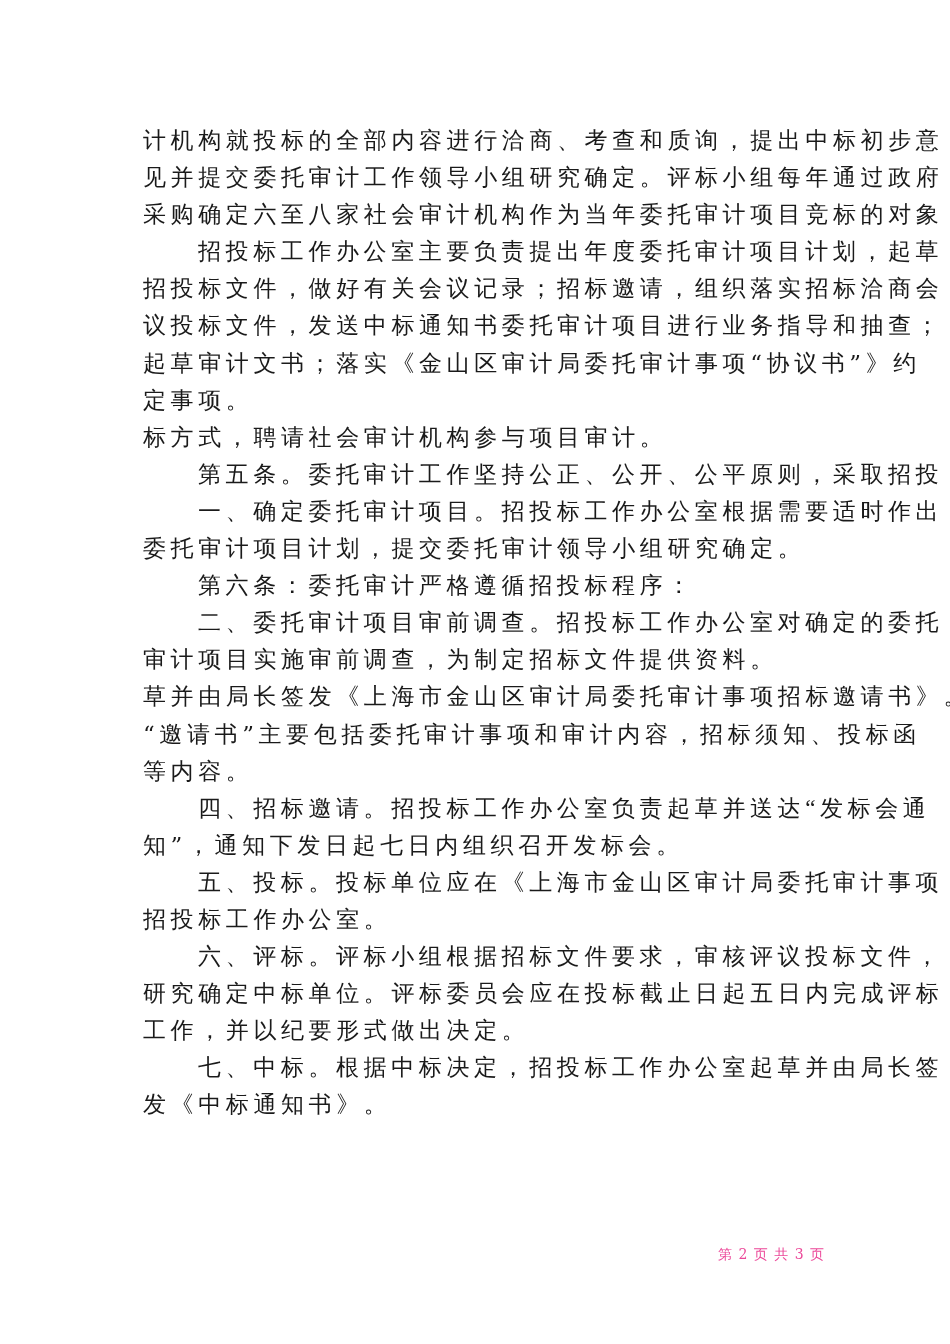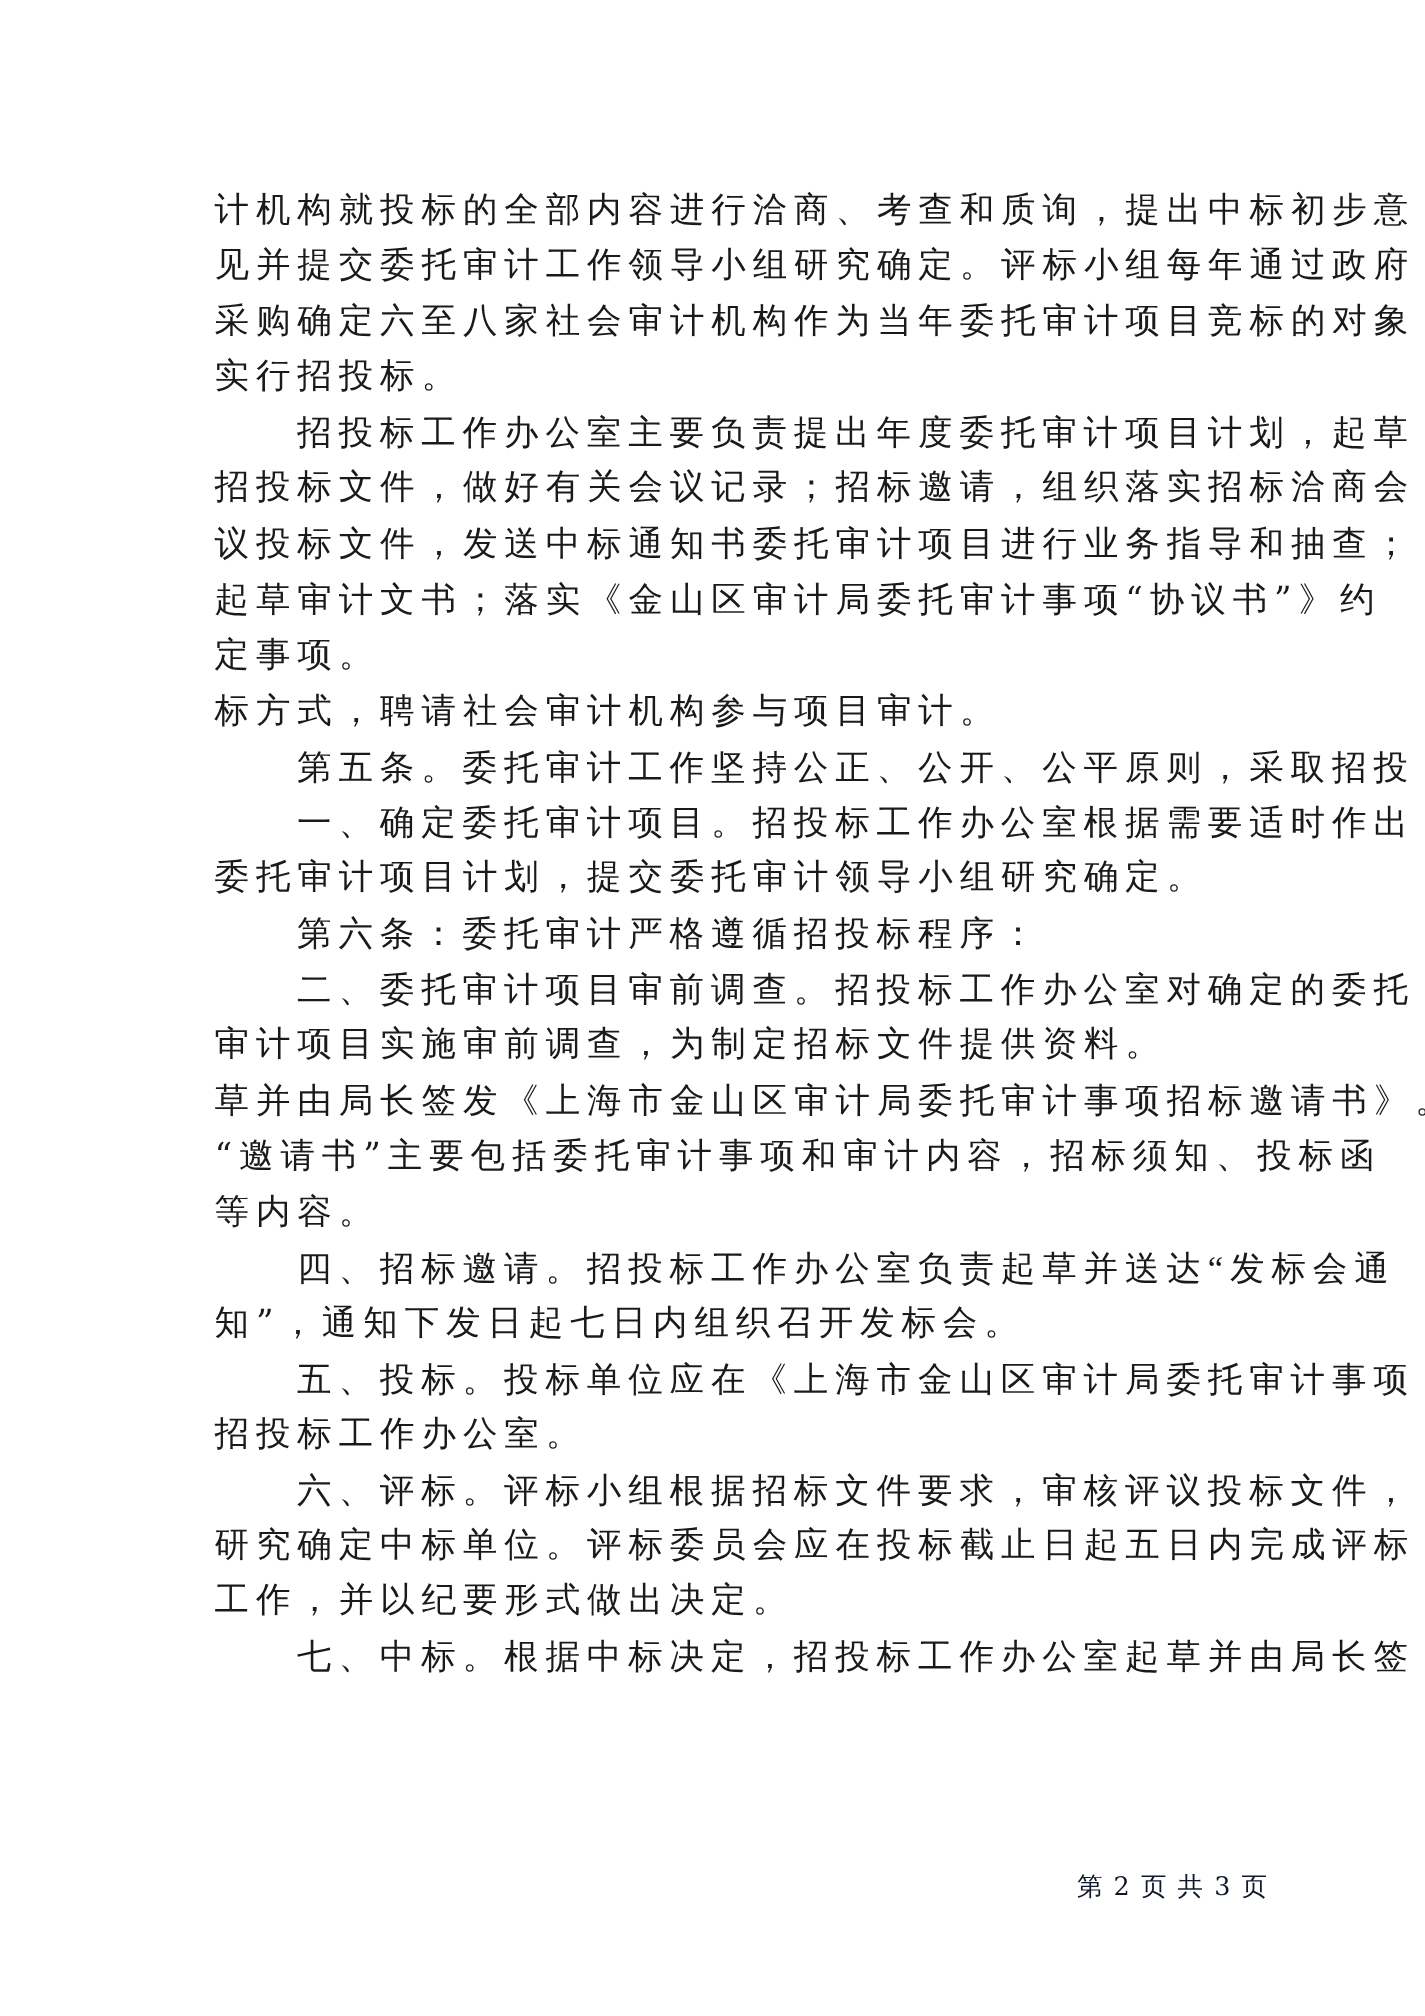--- a/index.html
+++ b/index.html
@@ -29,35 +29,34 @@
     white-space: nowrap;
   }
   .indent {
     padding-left: 55px;
     font-family: Liberation Serif, serif;
   }
   .footer {
     position: absolute;
     left: 718px;
     top: 1246px;
-    font-size: 17px;
+    font-size: 14px;
     letter-spacing: 1px;
-    color: #0f172a;
+    color: #ec4899;
     white-space: nowrap;
   }
 </style>
 </head>
 <body>
 
 <div class="page">
   <div>
     <div class="line">计机构就投标的全部内容进行洽商、考查和质询，提出中标初步意</div>
     <div class="line">见并提交委托审计工作领导小组研究确定。评标小组每年通过政府</div>
     <div class="line">采购确定六至八家社会审计机构作为当年委托审计项目竞标的对象，</div>
-    <div class="line">实行招投标。</div>
   </div>
   <div>
     <div class="line indent">招投标工作办公室主要负责提出年度委托审计项目计划，起草</div>
     <div class="line">招投标文件，做好有关会议记录；招标邀请，组织落实招标洽商会</div>
     <div class="line">议投标文件，发送中标通知书委托审计项目进行业务指导和抽查；</div>
     <div class="line">起草审计文书；落实《金山区审计局委托审计事项“协议书”》约</div>
     <div class="line">定事项。</div>
   </div>
   <div>
     <div class="line">标方式，聘请社会审计机构参与项目审计。</div>
@@ -87,16 +86,17 @@
     <div class="line indent">五、投标。投标单位应在《上海市金山区审计局委托审计事项</div>
     <div class="line">招投标工作办公室。</div>
   </div>
   <div>
     <div class="line indent">六、评标。评标小组根据招标文件要求，审核评议投标文件，</div>
     <div class="line">研究确定中标单位。评标委员会应在投标截止日起五日内完成评标</div>
     <div class="line">工作，并以纪要形式做出决定。</div>
   </div>
   <div>
     <div class="line indent">七、中标。根据中标决定，招投标工作办公室起草并由局长签</div>
+    <div class="line">发《中标通知书》。</div>
   </div>
 </div>
 
 <div class="footer">第 2 页 共 3 页</div>
 
 </body></html>

